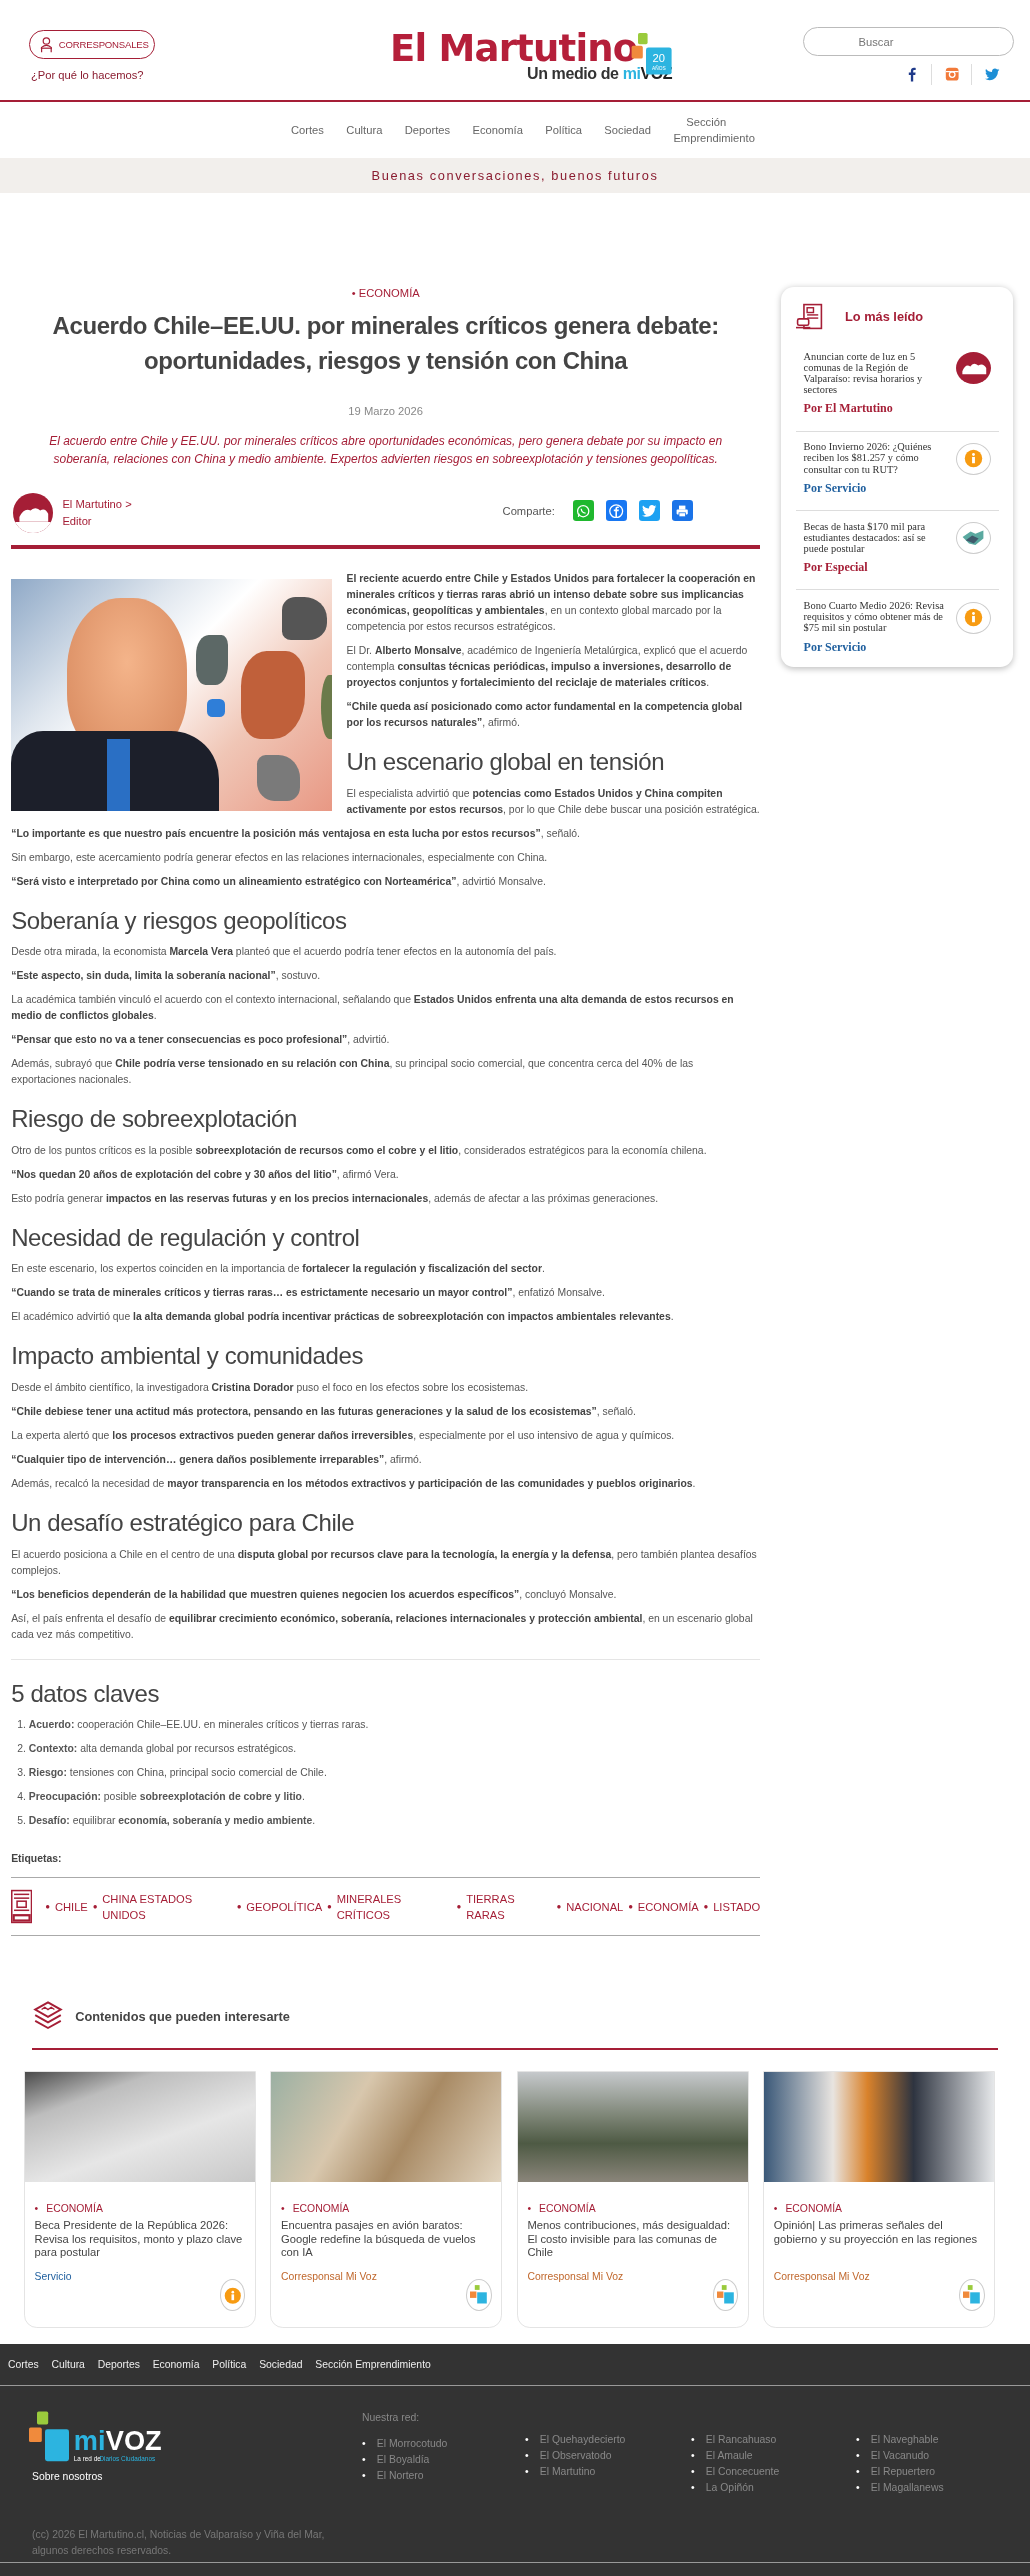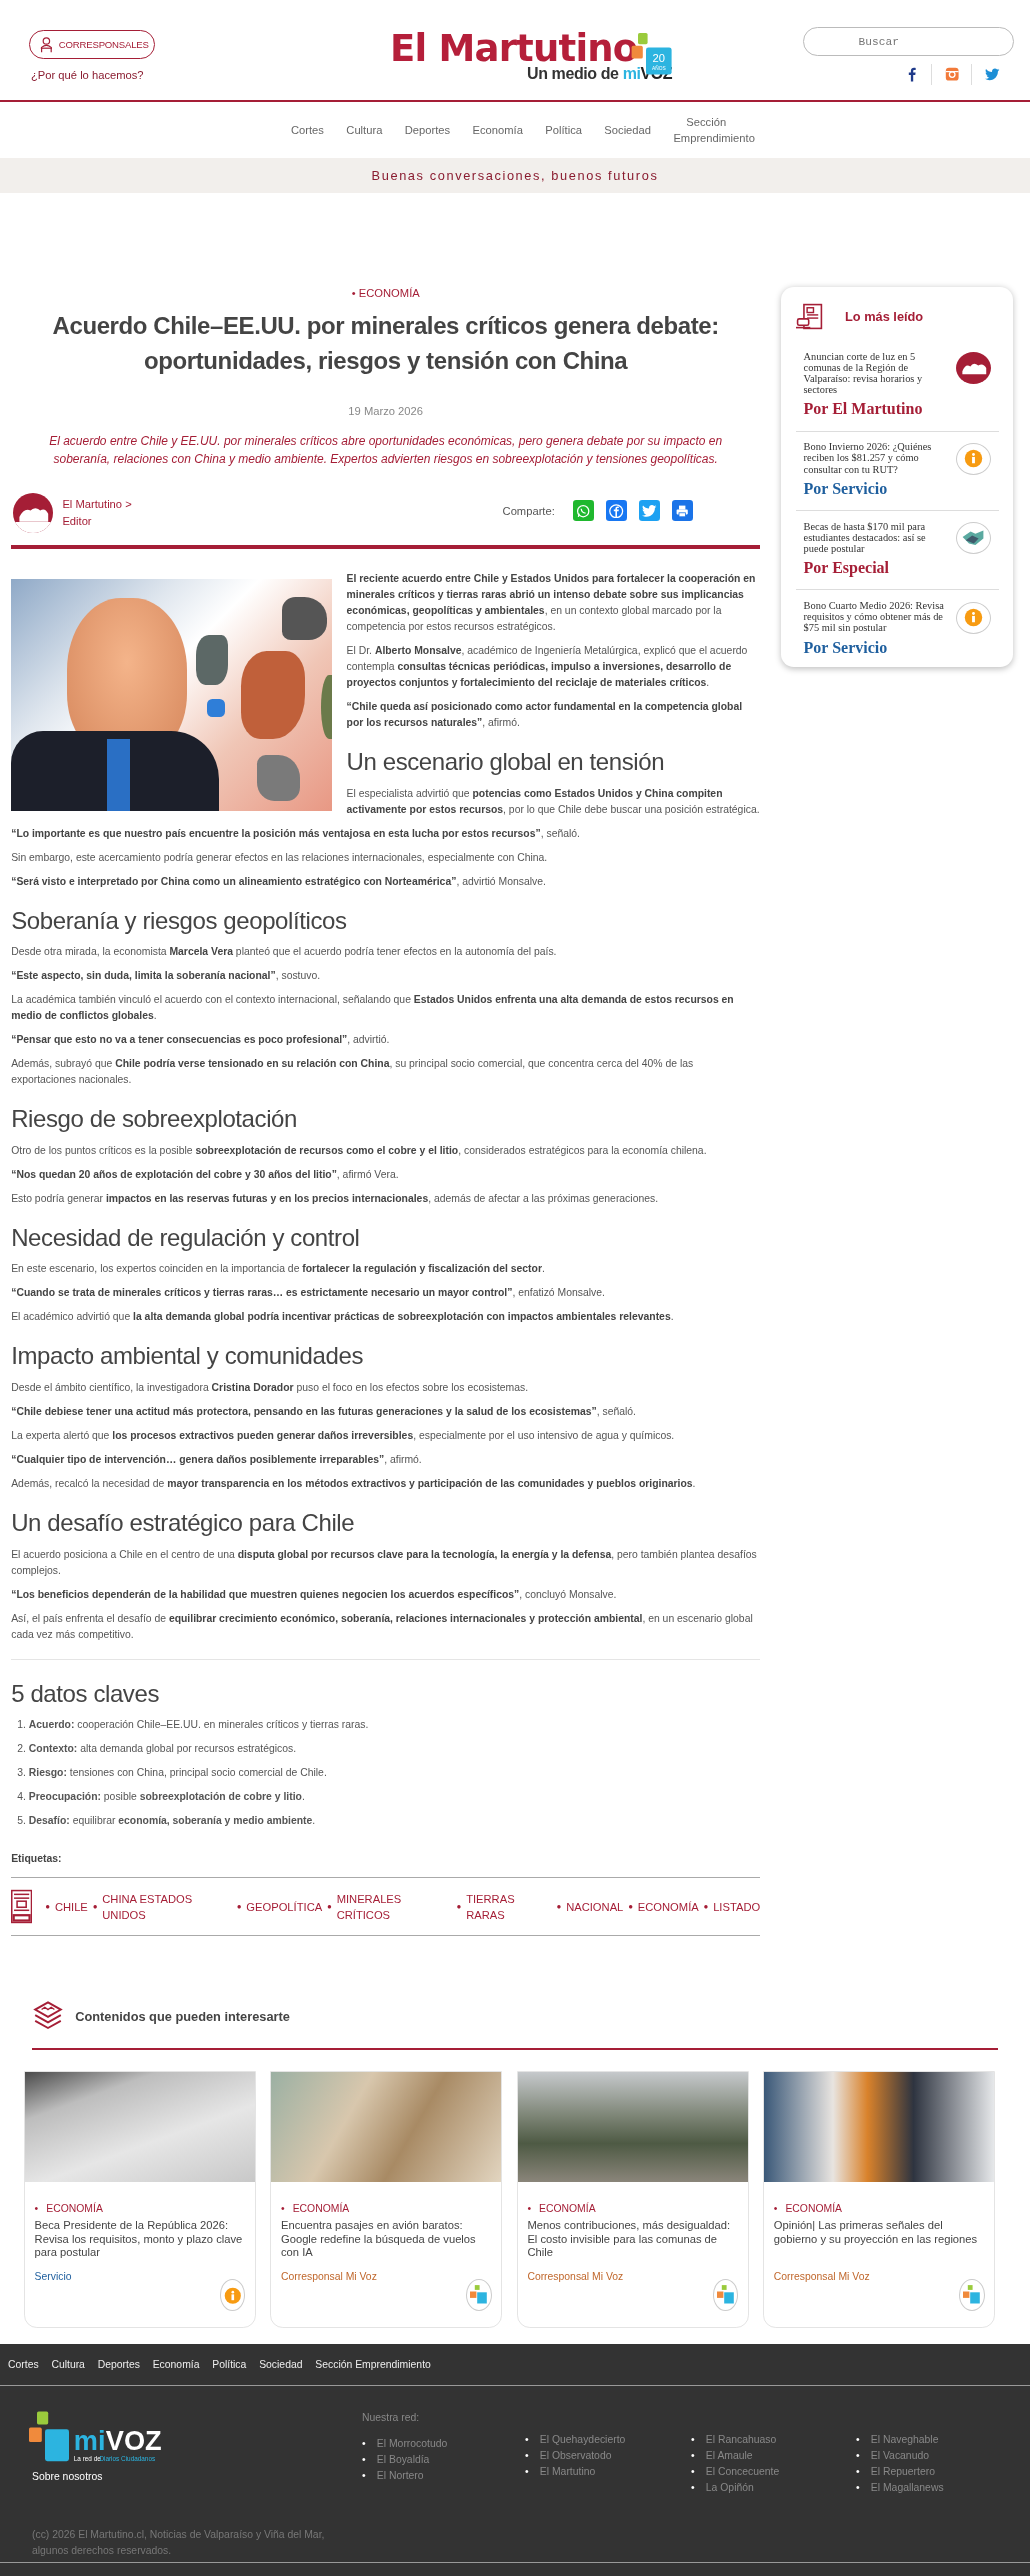--- a/index.html
+++ b/index.html
@@ -11,21 +11,21 @@
   .corr-btn { position: absolute; left: 29px; top: 30px; width: 126px; height: 29px; border: 1.2px solid #a51e36; border-radius: 14.4px; display: flex; align-items: center; padding-left: 9.6px; color: #a51e36; font-size: 9.6px; font-family: "Liberation Sans", sans-serif; letter-spacing: -0.2px; }
   .corr-btn svg { margin-right: 6.4px; }
   .why-link { position: absolute; left: 31px; top: 69px; color: #8a1c30; font-size: 11.2px; }
   .logo { position: absolute; left: 390px; top: 30px; }
   .logo-main { font-size: 37px; font-weight: bold; color: #b51f3a; letter-spacing: -0.8px; font-family: "DejaVu Sans", sans-serif; line-height: 38px; }
   .logo-sub { position: absolute; left: 137px; top: 35px; font-size: 16px; font-weight: bold; color: #333; letter-spacing: -0.4px; white-space: nowrap; }
   .logo-sub .mi { color: #2cb4e0; }
   .logo-sub .voz { color: #222; }
   .logo-bubbles { position: absolute; left: 240px; top: 3.2px; width: 48px; height: 48px; }
   .search-box { position: absolute; left: 803px; top: 27px; width: 211px; height: 29px; border: 0.8px solid #bbb; border-radius: 14.4px; display: flex; align-items: center; padding: 0 9.6px; }
-  .search-box input { border: none; outline: none; flex: 1; font-size: 11.2px; color: #333; font-family: Liberation Mono, monospace; background: transparent; padding-left: 45px; }
+  .search-box input { border: none; outline: none; flex: 1; font-size: 11.2px; color: #333; font-family: Liberation Sans, sans-serif; background: transparent; padding-left: 45px; }
   .social-top { position: absolute; right: 17.6px; top: 64px; display: flex; align-items: center; }
   .social-top .s { width: 40px; height: 21px; display: flex; align-items: center; justify-content: center; border-right: 0.8px solid #ddd; }
   .social-top .s:last-child { border-right: none; }
   .top-rule { height: 1.6px; background: #a51e36; }
 
   
   .nav { height: 56px; display: flex; justify-content: center; align-items: center; gap: 0; }
   .nav a { color: #666; font-size: 11.2px; padding: 0 11.2px; text-align: center; line-height: 16px; }
   .tagline { height: 35px; background: #f2efec; display: flex; align-items: center; justify-content: center; color: #8a1c30; font-size: 12.8px; letter-spacing: 1.6px; }
 
@@ -72,21 +72,21 @@
   .tags span { color: #a51e36; font-size: 11.2px; }
   .tags .dot { color: #a51e36; margin: 0 4.8px; font-size: 8px; }
 
   
   .most-read { border-radius: 12.8px; box-shadow: 0 1.6px 6.4px rgba(0,0,0,0.25); padding: 16px 14.4px 9.6px; }
   .mr-head { display: flex; align-items: center; margin-bottom: 21px; }
   .mr-head span { color: #a51e36; font-size: 12.8px; font-weight: bold; margin-left: 22.4px; }
   .mr-item { display: flex; padding: 0 8px 16px 8px; border-bottom: 0.8px solid #ddd; margin-bottom: 9.6px; }
   .mr-item:last-child { border-bottom: none; margin-bottom: 0; padding-bottom: 4.8px; }
   .mr-text { flex: 1; font-size: 10.4px; line-height: 11.2px; color: #333; padding-right: 8px; font-family: Liberation Serif, serif; }
-  .mr-by { margin-top: 8px; font-size: 16px; }
+  .mr-by { margin-top: 8px; font-size: 12px; }
   .mr-by.red { color: #a51e36; font-weight: bold; }
   .mr-by.blue span { color: #1f5f9e; font-weight: bold; }
   .mr-icon { width: 35px; height: 32px; border-radius: 50%; border: 0.8px solid #ccc; display: flex; align-items: center; justify-content: center; flex-shrink: 0; margin-top: 1.6px; }
 
   
   .related { margin-top: 64px; padding: 0 32px; }
   .rel-head { display: flex; align-items: center; padding: 0 0 0 0; }
   .rel-head span { font-size: 12.8px; font-weight: bold; color: #444; margin-left: 11.2px; }
   .rel-rule { height: 2.4px; background: #a51e36; margin-top: 16px; }
   .cards { display: flex; gap: 14.4px; margin: 21px -8px 0; }

